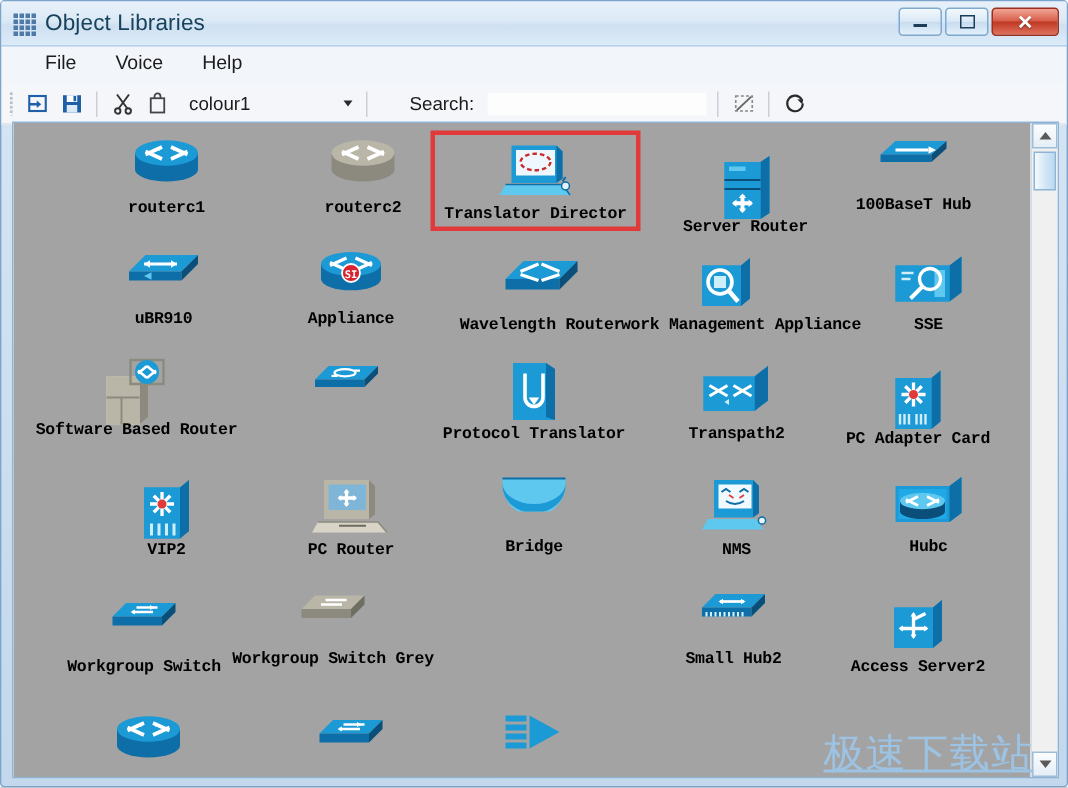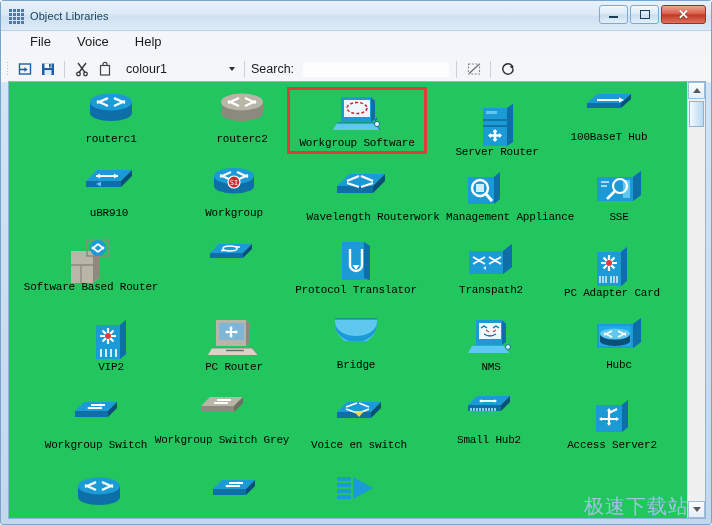--- a/index.html
+++ b/index.html
@@ -30,21 +30,21 @@
     width: 14px; height: 14px;
     margin-right: 7px;
     display: grid;
     grid-template-columns: repeat(4, 3px);
     grid-template-rows: repeat(4, 3px);
     gap: 1px;
     flex: 0 0 auto;
   }
   .app-icon i { background: #4f7aa8; display: block; }
   .title-text {
-    font-size: 11px;
+    font-size: 15px;
     color: #16425c;
     letter-spacing: .1px;
     white-space: nowrap;
     text-align: center;
   }
   .win-buttons {
     position: absolute;
     right: 5px; top: 4px;
     display: flex;
     gap: 2px;
@@ -121,21 +121,21 @@
   }
   .combo .caret {
     width: 0; height: 0;
     border-left: 3.5px solid transparent;
     border-right: 3.5px solid transparent;
     border-top: 4px solid #2b2b2b;
   }
   .search-label {
     font-size: 12.5px;
     color: #1b1b1b;
-    margin: 0 6px 0 0;
+    margin: 0 6px 0 22px;
     white-space: nowrap;
   }
   .search-input {
     width: 148px; height: 17px;
     border: 1px solid #f4f6f9;
     background: #fdfdfd;
     font-family: "Liberation Sans", sans-serif;
     font-size: 12px;
     padding: 0 3px;
     box-sizing: border-box;
@@ -149,21 +149,22 @@
     box-sizing: border-box;
     background: #ffffff;
     border: 1px solid #8db4d4;
     display: flex;
     overflow: hidden;
   }
   .icon-canvas {
     position: relative;
     flex: 1 1 auto;
     overflow: hidden;
-    background: #22c55e;
+    background: #a3a3a3;
+    font-weight: bold;
   }
   .item {
     position: absolute;
     width: 140px;
     text-align: center;
     cursor: default;
     box-sizing: border-box;
     padding: 3px 0 2px 0;
   }
   .item.selected { border: 3px solid #e03a3a; }
@@ -215,26 +216,27 @@
     top: 19px; left: 1px;
     width: 15px; height: 26px;
     background: linear-gradient(to right, #f4fafe, #cfe4f5 60%, #bcd9ef);
     border: 1px solid #8db4d4;
     box-sizing: border-box;
     cursor: default;
   }
   .watermark {
     position: absolute;
     right: 22px; bottom: 4px;
-    font-size: 20px;
+    font-size: 27px;
     color: #9cc3e4;
     font-family: "DejaVu Sans", sans-serif;
     letter-spacing: 1px;
     pointer-events: none;
     user-select: none;
+    text-decoration: underline;
   }
   .statusstrip {
     position: absolute;
     left: 7px; right: 7px; bottom: 2px;
     height: 4px;
   }
 </style>
 </head>
 <body>
 
@@ -377,21 +379,21 @@
      <path d="M12 4 h30 l4 4 v18 l-4 3 H12 z" fill="#1c9ad6"></path>
      <path d="M42 4 l4 4 v18 l-4 3 z" fill="#0d6ea8"></path>
      <rect x="15" y="7" width="26" height="17" fill="#eef7fd"></rect>
      <ellipse cx="28" cy="15" rx="10" ry="5.5" fill="none" stroke="#cc2b2b" stroke-width="1.6" stroke-dasharray="3 2"></ellipse>
      <path d="M8 30 h38 l5 7 H4 z" fill="#5fc8ef"></path>
      <path d="M8 30 h38 l5 7" fill="none" stroke="#0d6ea8" stroke-width="1"></path>
      <circle cx="48" cy="31" r="2.6" fill="#e8f4fb" stroke="#0d6ea8"></circle>
      <path d="M46 28 l2 -3" stroke="#0d6ea8" stroke-width="1.4"></path>
    </svg>
           </div>
-          <div class="caption">Workgroup Software</div>
+          <div class="caption">Translator Director</div>
         </div>
         <div class="item" style="left: 418px; top: 17px;">
           <div class="glyph">
             <svg width="40" height="46" viewBox="0 0 40 46">
      <path d="M6 6 h24 l6 -4 v38 l-6 4 H6 z" fill="#1c9ad6"></path>
      <path d="M30 6 l6 -4 v38 l-6 4 z" fill="#0d6ea8"></path>
      <rect x="6" y="6" width="24" height="38" fill="#1c9ad6"></rect>
      <path d="M6 18 h24 M6 24 h24" stroke="#0a4f7a" stroke-width="1.2"></path>
      <rect x="9" y="9" width="11" height="3" fill="#5fc8ef"></rect>
      <path d="M18 28 v11 M12 33.5 h12" stroke="#fff" stroke-width="2.6"></path>
@@ -429,21 +431,21 @@
           <div class="glyph">
             <svg width="52" height="34" viewBox="0 0 52 34">
      <ellipse cx="26" cy="23" rx="20" ry="7.5" fill="#0d6ea8"></ellipse>
      <rect x="6" y="13" width="40" height="10" fill="#0d6ea8"></rect>
      <ellipse cx="26" cy="13" rx="20" ry="8" fill="#1c9ad6"></ellipse>
      <path d="M12 14 L23 9 M40 14 L29 9 M12 12 L23 17 M40 12 L29 17" stroke="#fff" stroke-width="2.2" fill="none"></path>
      <circle cx="26" cy="19" r="6" fill="#d9232e" stroke="#fff" stroke-width="1.2"></circle>
      <text x="26" y="22" font-size="7" fill="#fff" text-anchor="middle" font-family="monospace">SI</text>
    </svg>
           </div>
-          <div class="caption">Workgroup</div>
+          <div class="caption">Appliance</div>
         </div>
         <div class="item" style="left: 282px; top: 82px;">
           <div class="glyph">
             <svg width="56" height="32" viewBox="0 0 56 32">
      <path d="M4 19 L16 7 h36 L40 19 z" fill="#1c9ad6"></path>
      <path d="M4 19 h36 v7 L4 26 z" fill="#0d6ea8"></path>
      <path d="M40 19 l12 -12 v7 L40 26 z" fill="#0a4f7a"></path>
      <path d="M14 14 L26 9 M40 14 L28 9 M14 16 L26 20 M40 16 L28 20" stroke="#fff" stroke-width="2.2" fill="none"></path>
    </svg>
           </div>
@@ -629,32 +631,20 @@
           <div class="glyph">
             <svg width="50" height="26" viewBox="0 0 50 26">
      <path d="M4 16 L13 7 h33 l-9 9 z" fill="#b9b6a8"></path>
      <path d="M4 16 h33 v6 L4 22 z" fill="#8c8a7e"></path>
      <path d="M37 16 l9 -9 v6 l-9 9 z" fill="#6f6e63"></path>
      <path d="M17 13 h14 M20 10 h14" stroke="#fff" stroke-width="1.8"></path>
    </svg>
           </div>
           <div class="caption">Workgroup Switch Grey</div>
         </div>
-        <div class="item" style="left: 280px; top: 310px;">
-          <div class="glyph">
-            <svg width="52" height="30" viewBox="0 0 52 30">
-     <path d="M4 17 L14 7 h34 L38 17 z" fill="#1c9ad6"></path>
-     <path d="M4 17 h34 v6 L4 23 z" fill="#0d6ea8"></path>
-     <path d="M38 17 l10 -10 v6 L38 23 z" fill="#0a4f7a"></path>
-     <path d="M13 12 L24 8 M36 12 L26 8 M13 14 L24 18 M36 14 L26 18" stroke="#fff" stroke-width="1.8" fill="none"></path>
-     <path d="M21 16 h10 l-5 6 z" fill="#ffd84d"></path>
-   </svg>
-          </div>
-          <div class="caption">Voice en switch</div>
-        </div>
         <div class="item" style="left: 410px; top: 305px;">
           <div class="glyph">
             <svg width="50" height="26" viewBox="0 0 50 26">
      <path d="M4 15 L13 6 h33 l-9 9 z" fill="#1c9ad6"></path>
      <path d="M4 15 h33 v6 L4 21 z" fill="#0d6ea8"></path>
      <path d="M37 15 l9 -9 v6 l-9 9 z" fill="#0a4f7a"></path>
      <path d="M16 11 h16" stroke="#fff" stroke-width="1.8"></path>
      <path d="M15 11 l3 -1.8 v3.6 z M33 11 l-3 -1.8 v3.6 z" fill="#fff"></path>
      <g stroke="#cfeefc" stroke-width="1.4">
                 <path d="M7 18 v3 M10 18 v3 M13 18 v3 M16 18 v3 M19 18 v3 M22 18 v3 M25 18 v3 M28 18 v3 M31 18 v3"></path>

